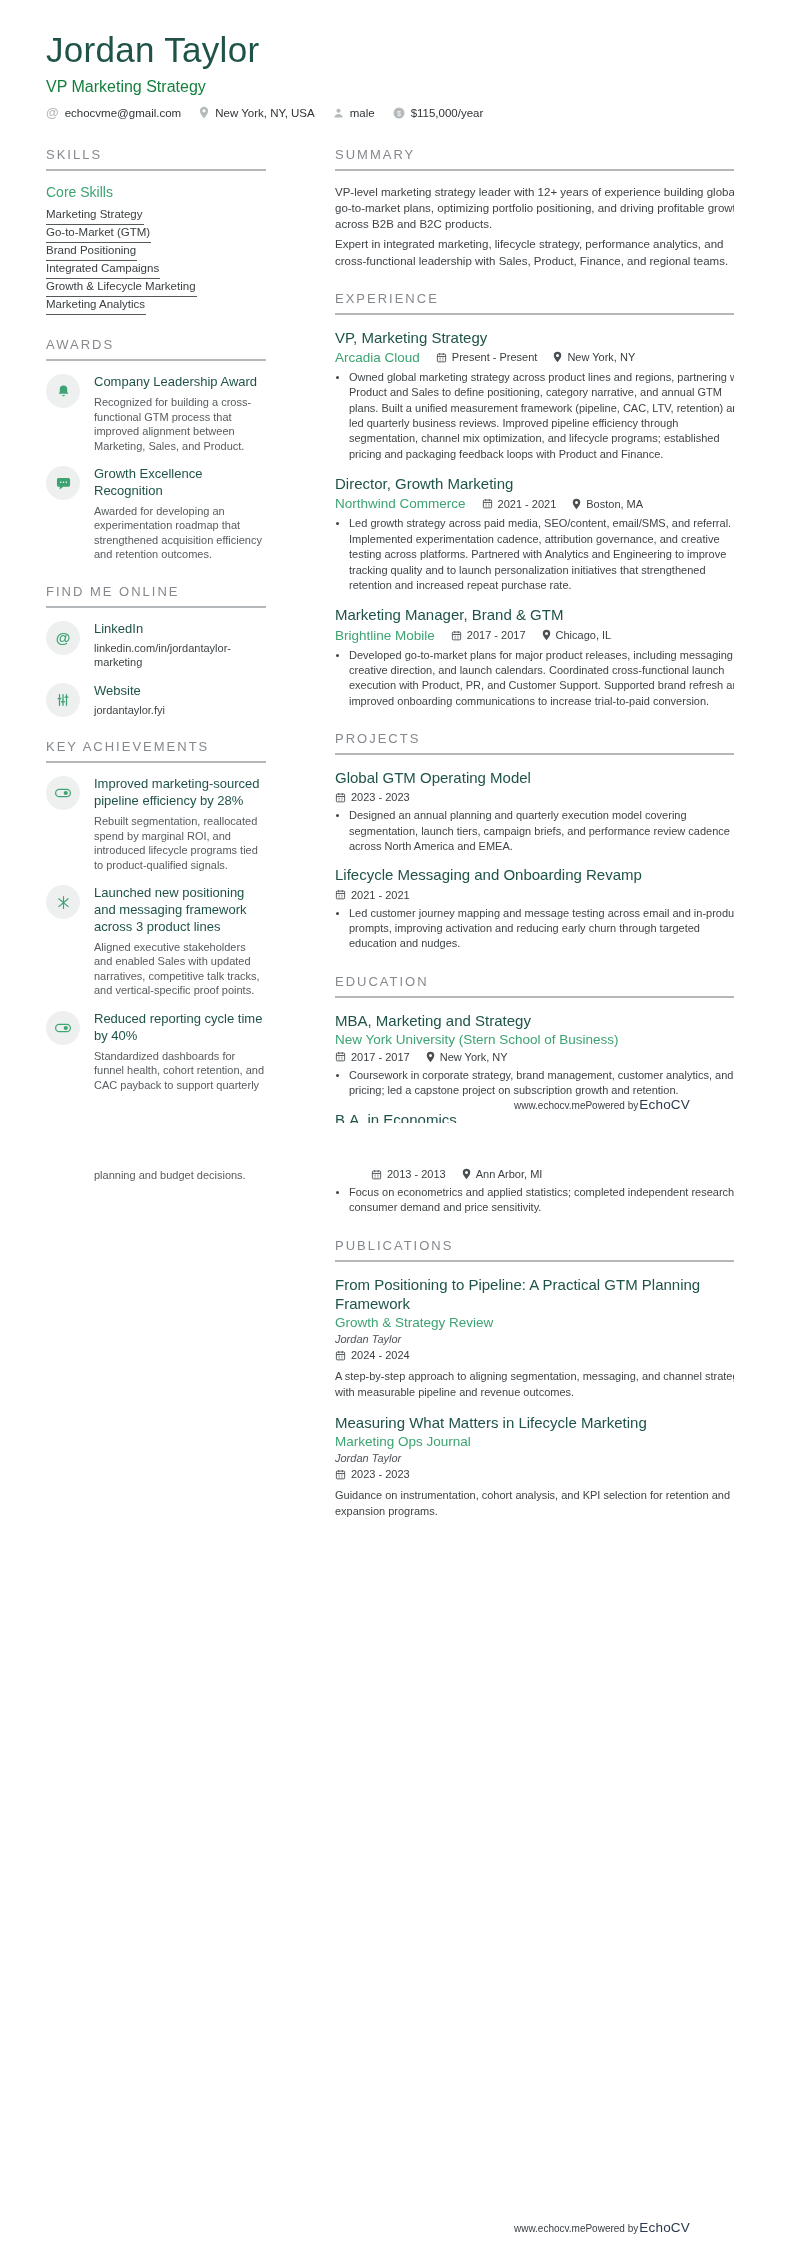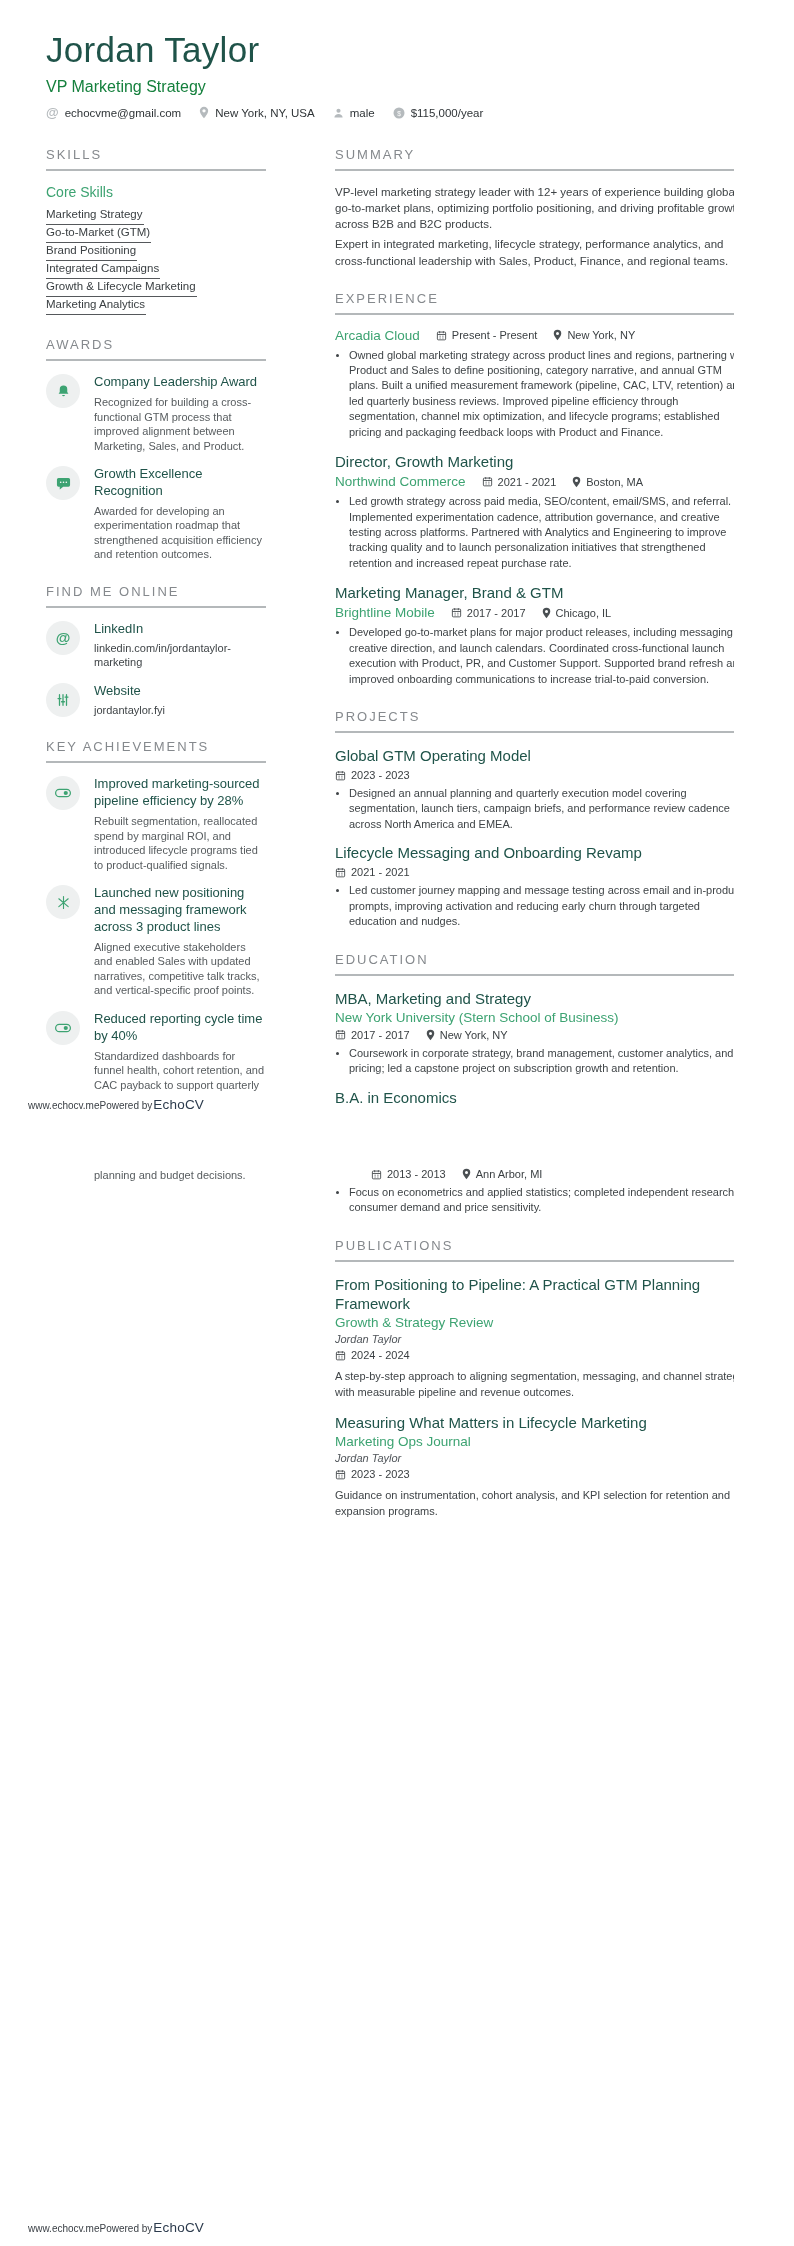--- a/index.html
+++ b/index.html
@@ -143,21 +143,21 @@
     font-size: 11px;
     line-height: 1.35;
     color: #575c5f;
   }
 
   
   .page-footer {
     position: absolute;
     left: 28px; right: 44px; bottom: 11px;
     display: flex;
-    justify-content: flex-start;
+    justify-content: flex-end;
     align-items: baseline;
   }
   .footer-site { font-size: 10px; color: #3b4046; }
   .footer-powered { font-size: 10px; color: #3b4046; display: inline-flex; align-items: baseline; gap: 1px; }
   .footer-brand { font-size: 13.5px; font-weight: 500; color: #2c3b4d; letter-spacing: 0.2px; }
 </style>
 </head>
 <body>
 
 <div class="page">
@@ -318,20 +318,21 @@
       <section class="first">
         <h2 class="sec">SUMMARY</h2>
         <p class="para">VP-level marketing strategy leader with 12+ years of experience building global go-to-market plans, optimizing portfolio positioning, and driving profitable growth across B2B and B2C products.</p>
         <p class="para">Expert in integrated marketing, lifecycle strategy, performance analytics, and cross-functional leadership with Sales, Product, Finance, and regional teams.</p>
       </section>
 
       <section>
         <h2 class="sec">EXPERIENCE</h2>
 
         <div class="job">
+          <div class="job-t">VP, Marketing Strategy</div>
           <div class="meta-row">
             <span class="company">Arcadia Cloud</span>
             <span class="meta">
               <span>
                   <svg width="11" height="11" viewBox="0 0 24 24" fill="none" stroke="#4a4f52" stroke-width="2">
                     <rect x="3" y="4.5" width="18" height="17" rx="2"></rect>
                     <path d="M3 9.8h18M8 2.5v4.5M16 2.5v4.5"></path>
                     <path d="M7.5 13.5h3M13.5 13.5h3M7.5 17.5h3M13.5 17.5h3" stroke-width="1.6"></path>
                   </svg>
                 </span>

